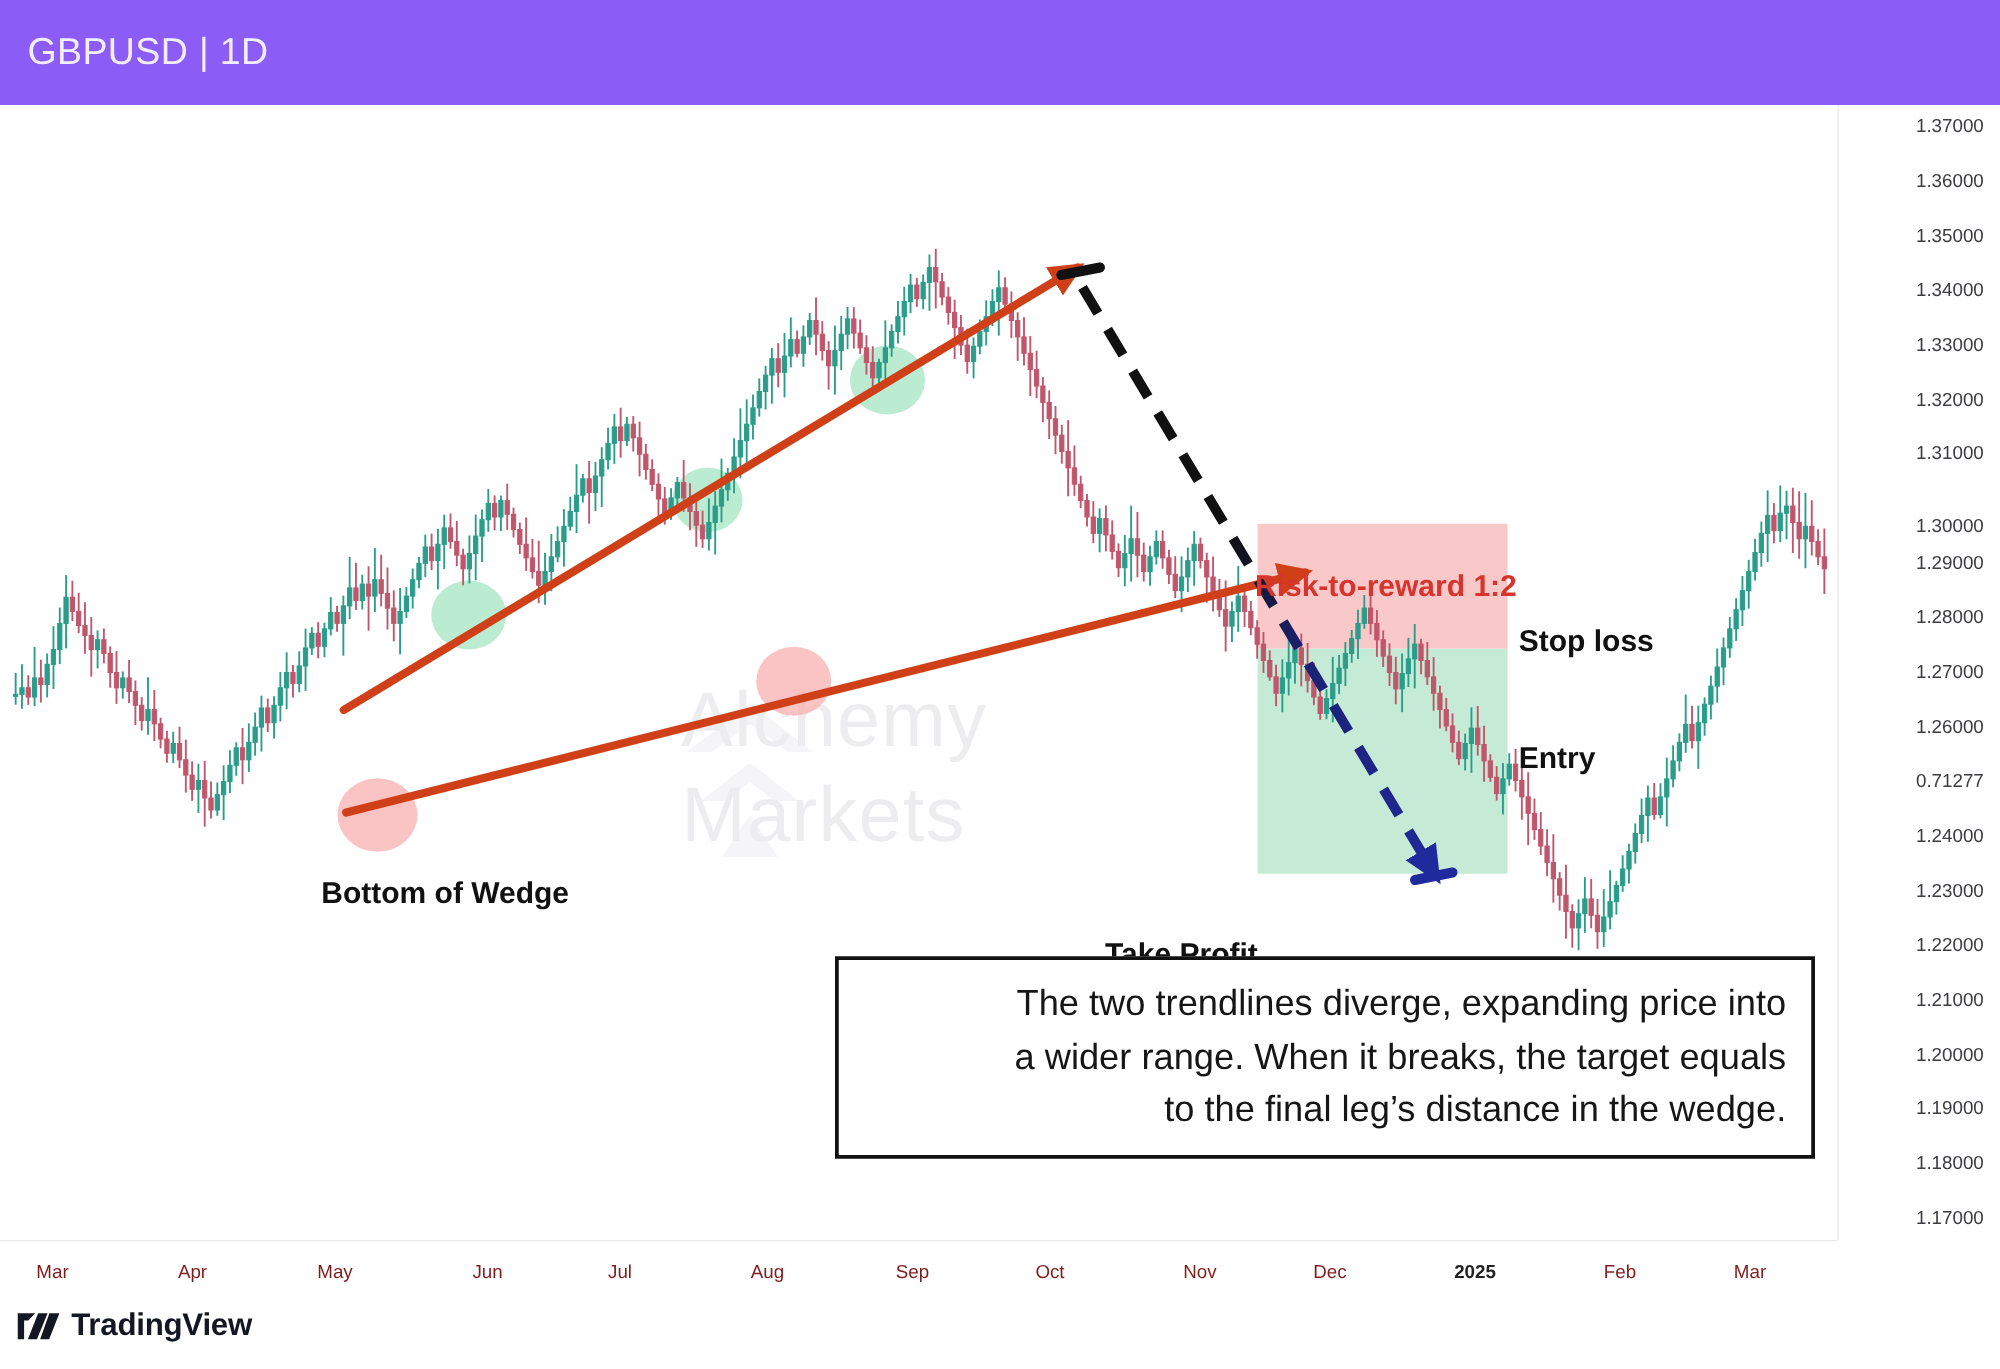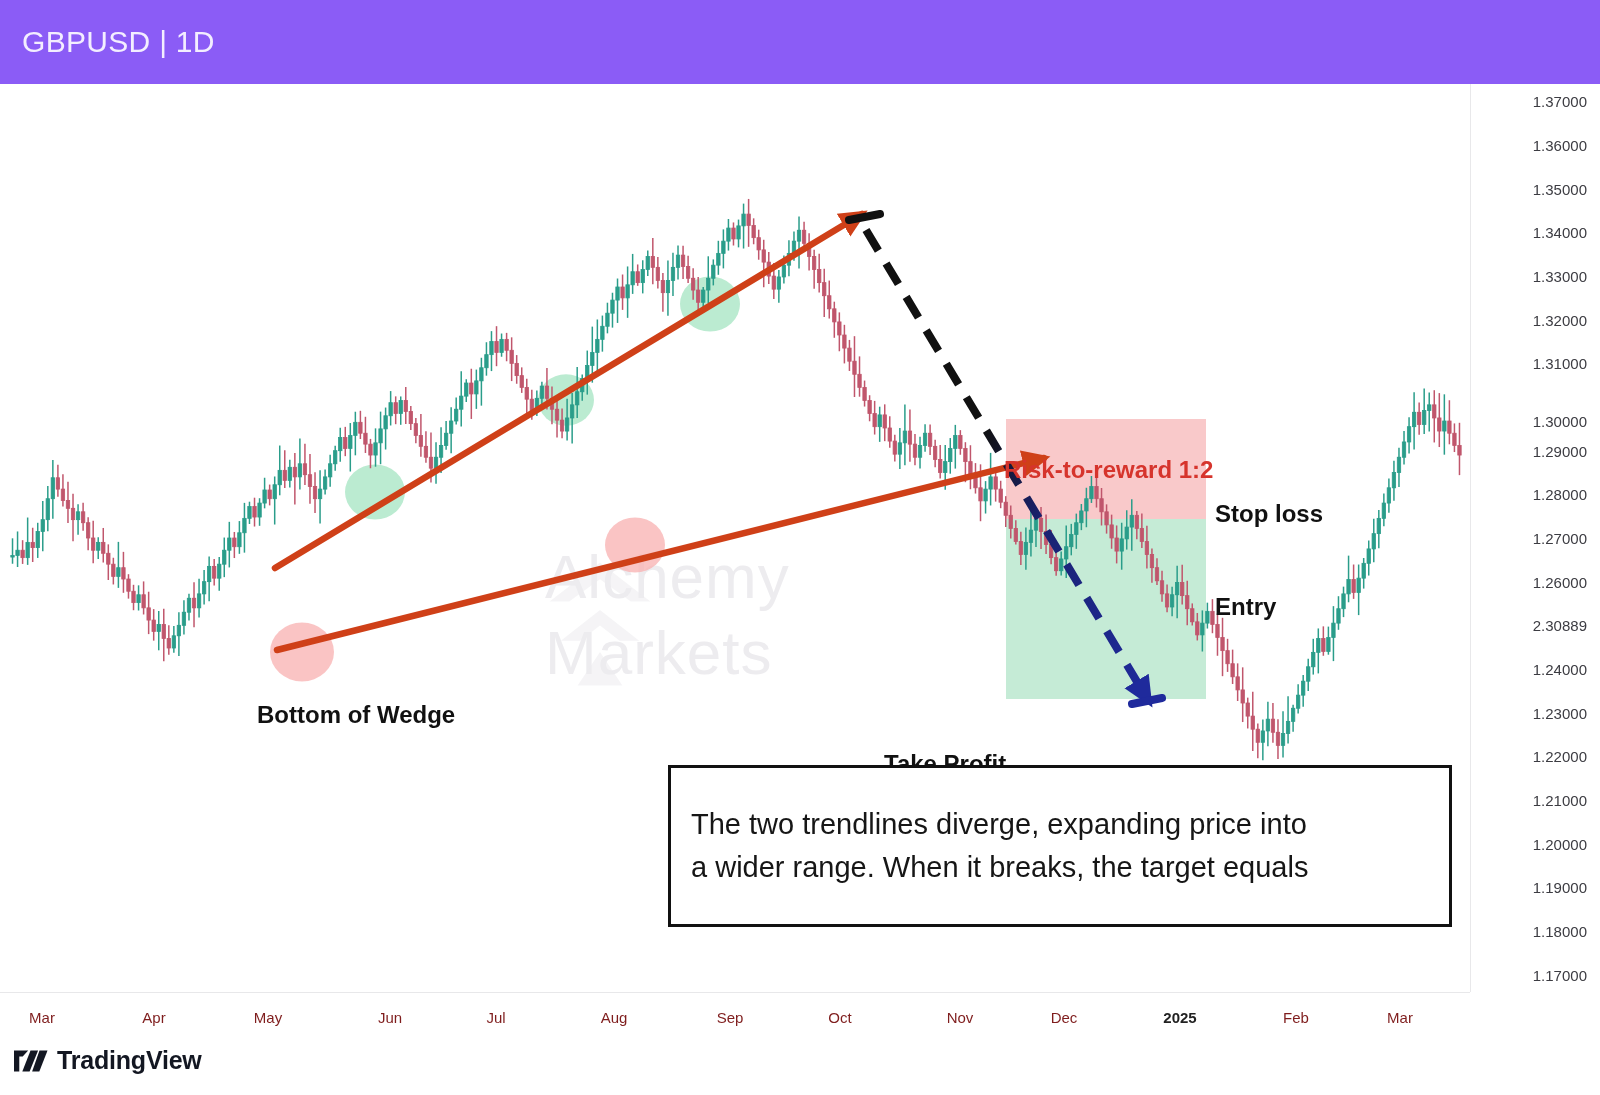--- a/index.html
+++ b/index.html
@@ -71,21 +71,21 @@
 
   
   .lbl{position:absolute;white-space:nowrap;line-height:1;}
   .lbl-bold{font-weight:700;color:#111111;font-size:24px;}
   .lbl-rr{font-weight:700;color:#d6342c;font-size:24px;}
 
   
   .note-box{
     position:absolute;left:668px;top:765px;width:784px;height:162px;
     border:3px solid #111;background:#ffffff;box-sizing:border-box;
-    display:flex;flex-direction:column;align-items:flex-start;justify-content:center;
+    display:flex;flex-direction:column;align-items:flex-end;justify-content:center;
     padding:10px 20px;
   }
   .note-line{
     font-size:29px;color:#161616;line-height:1.48;text-align:center;
     white-space:nowrap;
   }
 
   
   .tv-footer{
     position:absolute;left:14px;top:1048px;display:flex;align-items:center;gap:9px;
@@ -731,36 +731,37 @@
     <div class="lbl lbl-rr" style="left:1004px;top:374px;">Risk-to-reward 1:2</div>
     <div class="lbl lbl-bold" style="left:1215px;top:418px;">Stop loss</div>
     <div class="lbl lbl-bold" style="left:1215px;top:511px;">Entry</div>
     <div class="lbl lbl-bold" style="left:869px;top:668px;margin-left:15px;">Take Profit</div>
     <div class="lbl lbl-bold" style="left:257px;top:619px;">Bottom of Wedge</div>
   </div>
 
   <div class="note-box">
     <div class="note-line">The two trendlines diverge, expanding price into</div>
     <div class="note-line">a wider range. When it breaks, the target equals</div>
+    <div class="note-line">to the final leg’s distance in the wedge.</div>
   </div>
 
   <div class="price-axis" id="price-axis">
       <div class="price-tick" style="top: 17.4615px;">1.37000</div>
       <div class="price-tick" style="top: 61.1154px;">1.36000</div>
       <div class="price-tick" style="top: 104.769px;">1.35000</div>
       <div class="price-tick" style="top: 148.423px;">1.34000</div>
       <div class="price-tick" style="top: 192.077px;">1.33000</div>
       <div class="price-tick" style="top: 235.731px;">1.32000</div>
       <div class="price-tick" style="top: 279.385px;">1.31000</div>
       <div class="price-tick" style="top: 337px;">1.30000</div>
       <div class="price-tick" style="top: 366.692px;">1.29000</div>
       <div class="price-tick" style="top: 410.346px;">1.28000</div>
       <div class="price-tick" style="top: 454px;">1.27000</div>
       <div class="price-tick" style="top: 497.654px;">1.26000</div>
-      <div class="price-tick" style="top: 541.308px;">2.30889</div>
+      <div class="price-tick" style="top: 541.308px;">0.71277</div>
       <div class="price-tick" style="top: 584.962px; text-align: right;">1.24000</div>
       <div class="price-tick" style="top: 628.615px;">1.23000</div>
       <div class="price-tick" style="top: 672.269px;">1.22000</div>
       <div class="price-tick" style="top: 715.923px;">1.21000</div>
       <div class="price-tick" style="top: 759.577px;">1.20000</div>
       <div class="price-tick" style="top: 803.231px;">1.19000</div>
       <div class="price-tick" style="top: 846.885px;">1.18000</div>
       <div class="price-tick" style="top: 890.538px;">1.17000</div>
     </div>
 

